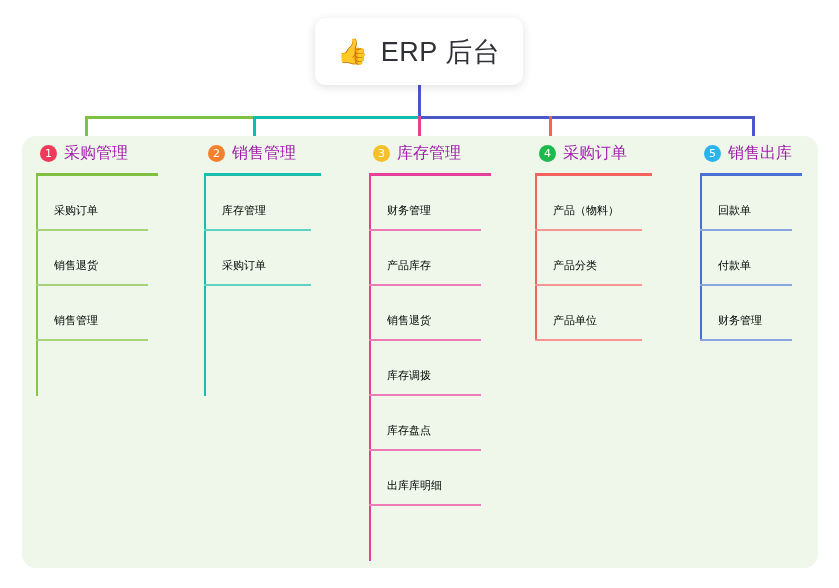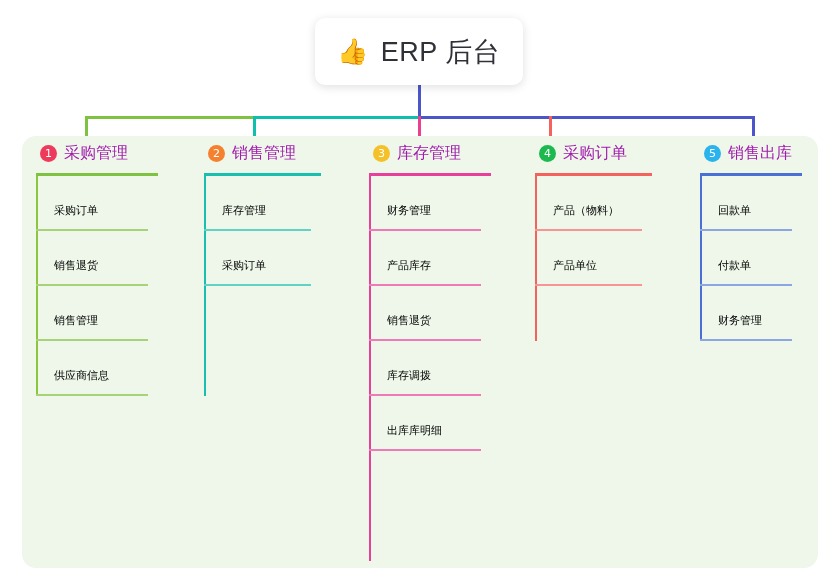--- a/index.html
+++ b/index.html
@@ -180,24 +180,20 @@
               <div class="item-rule" style="background: rgb(168, 210, 119); width: 112px;"></div>
             </div>
             <div class="item">
               <span class="item-label">销售退货</span>
               <div class="item-rule" style="background: rgb(168, 210, 119); width: 112px;"></div>
             </div>
             <div class="item">
               <span class="item-label">销售管理</span>
               <div class="item-rule" style="background: rgb(168, 210, 119); width: 112px;"></div>
             </div>
-            <div class="item">
-              <span class="item-label">供应商信息</span>
-              <div class="item-rule" style="background: rgb(168, 210, 119); width: 112px;"></div>
-            </div>
           </div>
         </div>
         <div class="col" style="left: 168px; width: 165px;">
           <div class="col-header">
             <span class="badge" style="background: rgb(245, 129, 47);">2</span>
             <span class="col-title">销售管理</span>
           </div>
           <div class="col-header-rule" style="background: rgb(25, 191, 174); width: 117px; margin-left: 14px;"></div>
           <div class="items">
             <div class="spine" style="background: rgb(25, 191, 174); height: 220px;"></div>
@@ -229,38 +225,46 @@
             </div>
             <div class="item">
               <span class="item-label">销售退货</span>
               <div class="item-rule" style="background: rgb(238, 122, 184); width: 112px;"></div>
             </div>
             <div class="item">
               <span class="item-label">库存调拨</span>
               <div class="item-rule" style="background: rgb(238, 122, 184); width: 112px;"></div>
             </div>
             <div class="item">
+              <span class="item-label">库存盘点</span>
+              <div class="item-rule" style="background: rgb(238, 122, 184); width: 112px;"></div>
+            </div>
+            <div class="item">
               <span class="item-label">出库库明细</span>
               <div class="item-rule" style="background: rgb(238, 122, 184); width: 112px;"></div>
             </div>
           </div>
         </div>
         <div class="col" style="left: 499px; width: 165px;">
           <div class="col-header">
             <span class="badge" style="background: rgb(27, 185, 78);">4</span>
             <span class="col-title">采购订单</span>
           </div>
           <div class="col-header-rule" style="background: rgb(244, 98, 94); width: 117px; margin-left: 14px;"></div>
           <div class="items">
             <div class="spine" style="background: rgb(244, 98, 94); height: 165px;"></div>
             <div class="item">
               <span class="item-label">产品（物料）</span>
               <div class="item-rule" style="background: rgb(247, 149, 146); width: 107px;"></div>
             </div>
             <div class="item">
+              <span class="item-label">产品分类</span>
+              <div class="item-rule" style="background: rgb(247, 149, 146); width: 107px;"></div>
+            </div>
+            <div class="item">
               <span class="item-label">产品单位</span>
               <div class="item-rule" style="background: rgb(247, 149, 146); width: 107px;"></div>
             </div>
           </div>
         </div>
         <div class="col" style="left: 664px; width: 150px;">
           <div class="col-header">
             <span class="badge" style="background: rgb(42, 179, 236);">5</span>
             <span class="col-title">销售出库</span>
           </div>

